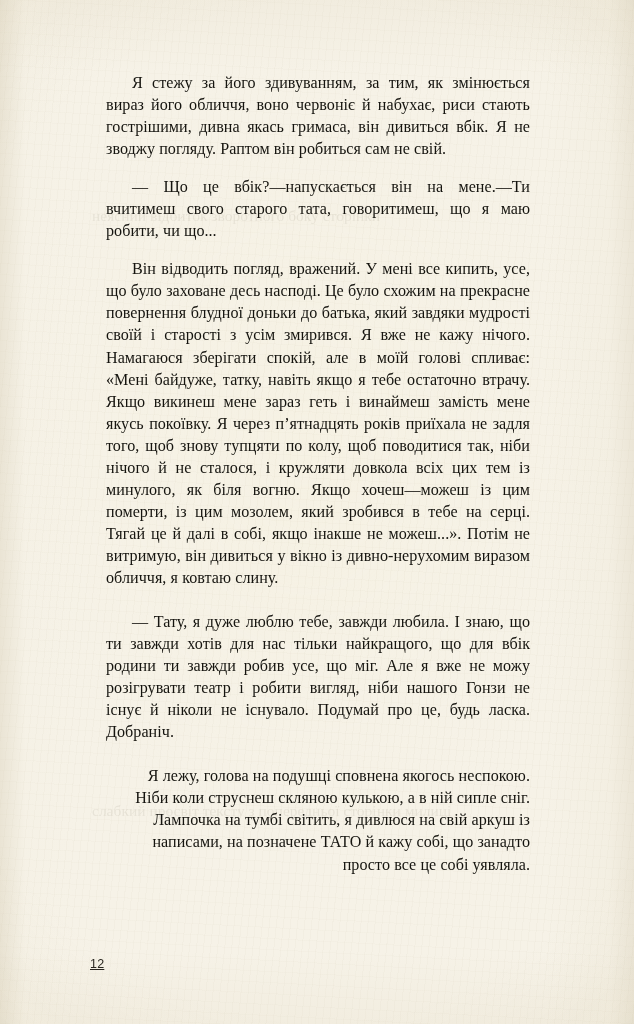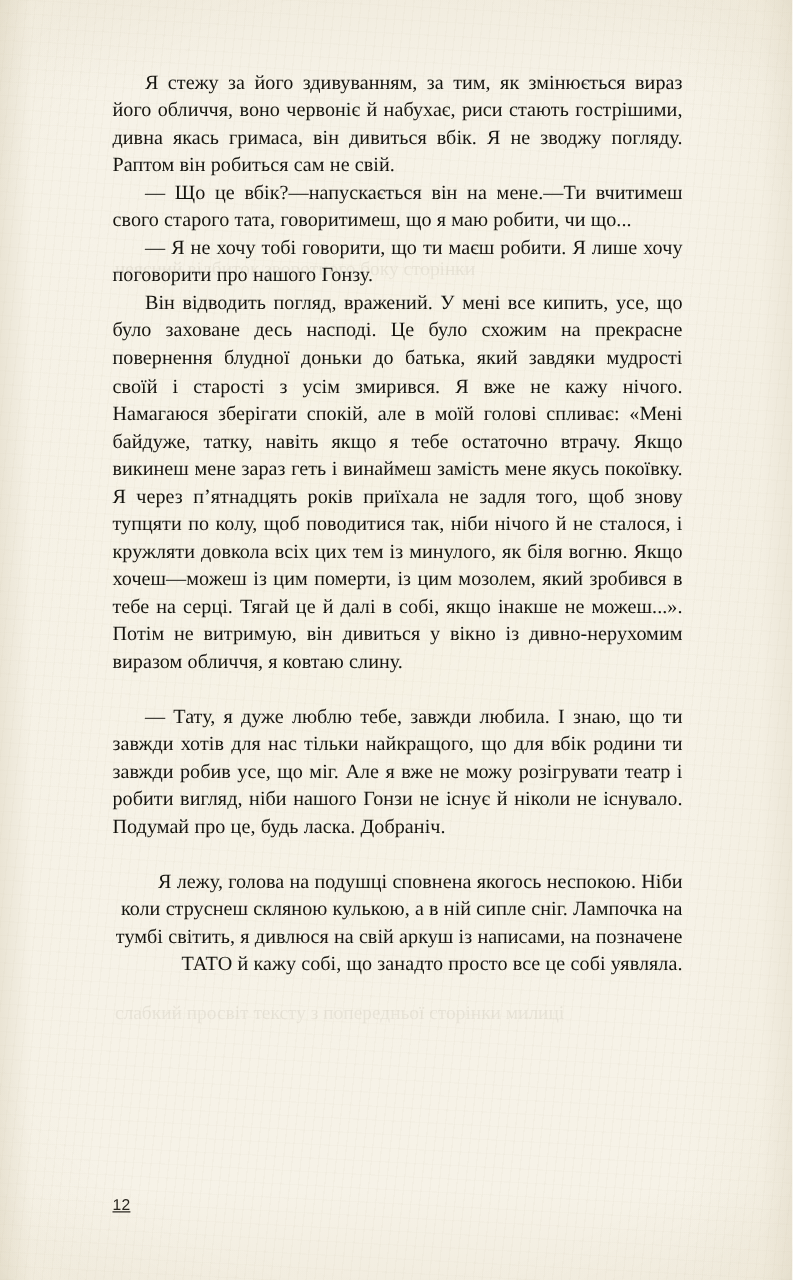--- a/index.html
+++ b/index.html
@@ -53,21 +53,21 @@
     mix-blend-mode: multiply;
     opacity: 0.9;
   }
   .textblock {
     position: absolute;
     left: 90px;
     top: 56px;
     width: 456px;
   }
   p.para {
-    margin: 0;
+    margin: 16px;
     text-align: justify;
     text-justify: inter-word;
     font-size: 16.1px;
     line-height: 22.05px;
     letter-spacing: 0.04px;
     word-spacing: 0.1px;
     text-indent: 26px;
     hyphens: manual;
   }
   p.para:last-child {
@@ -109,21 +109,20 @@
 <body>
 
 <div class="page">
 
   <div class="showthrough st-a">неясний відбиток зворотного боку сторінки</div>
   <div class="showthrough st-b">слабкий просвіт тексту з попередньої сторінки милиці</div>
 
   <div class="textblock">
     <p class="para">Я стежу за його здивуванням, за тим, як змінюється вираз його обличчя, воно червоніє й набухає, риси стають гострішими, дивна якась гримаса, він дивиться вбік. Я не зводжу погляду. Раптом він робиться сам не свій.</p>
     <p class="para">— Що це вбік?—напускається він на мене.—Ти вчитимеш свого старого тата, говоритимеш, що я маю робити, чи що...</p>
-    <p class="para">— Я не хочу тобі говорити, що ти маєш робити. Я лише хочу поговорити про нашого Гонзу.</p>
     <p class="para">Він відводить погляд, вражений. У мені все кипить, усе, що було заховане десь насподі. Це було схожим на прекрасне повернення блудної доньки до батька, який завдяки мудрості своїй і старості з усім змирився. Я вже не кажу нічого. Намагаюся зберігати спокій, але в моїй голові спливає: «Мені байдуже, татку, навіть якщо я тебе остаточно втрачу. Якщо викинеш мене зараз геть і винаймеш замість мене якусь покоївку. Я через п’ятнадцять років приїхала не задля того, щоб знову тупцяти по колу, щоб поводитися так, ніби нічого й не сталося, і кружляти довкола всіх цих тем із минулого, як біля вогню. Якщо хочеш—можеш із цим померти, із цим мозолем, який зробився в тебе на серці. Тягай це й далі в собі, якщо інакше не можеш...». Потім не витримую, він дивиться у вікно із дивно-нерухомим виразом обличчя, я ковтаю слину.</p>
     <p class="para gap-before">— Тату, я дуже люблю тебе, завжди любила. І знаю, що ти завжди хотів для нас тільки найкращого, що для вбік родини ти завжди робив усе, що міг. Але я вже не можу розігрувати театр і робити вигляд, ніби нашого Гонзи не існує й ніколи не існувало. Подумай про це, будь ласка. Добраніч.</p>
     <p class="para gap-before">Я лежу, голова на подушці сповнена якогось неспокою. Ніби коли струснеш скляною кулькою, а в ній сипле сніг. Лампочка на тумбі світить, я дивлюся на свій аркуш із написами, на позначене ТАТО й кажу собі, що занадто просто все це собі уявляла.</p>
   </div>
 
   <div class="pagenum">12</div>
 
 </div>
 
 </body></html>

